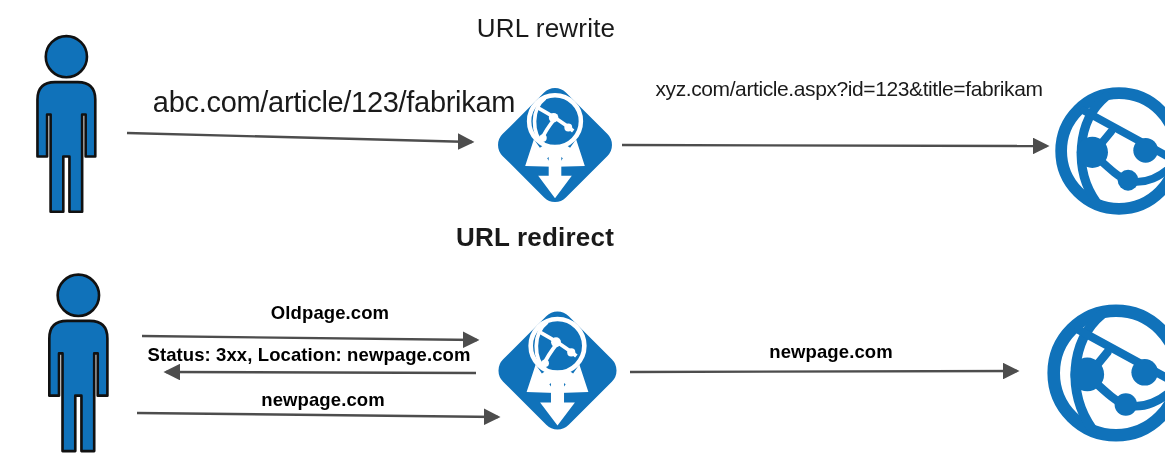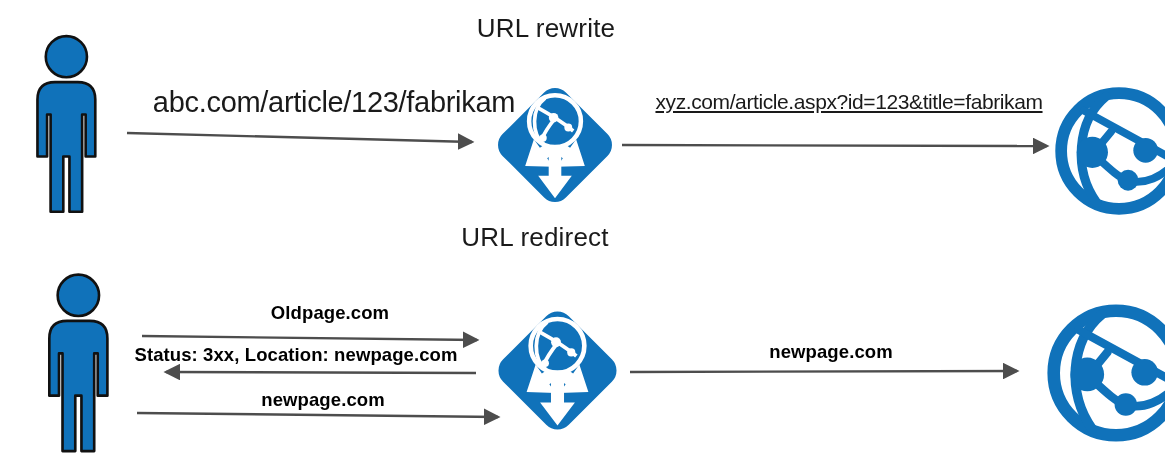--- a/index.html
+++ b/index.html
@@ -73,27 +73,27 @@
     </defs>
     <line class="arrow-line" x1="103" y1="133" x2="448" y2="142" marker-end="url(#ah)"></line>
     <line class="arrow-line" x1="598" y1="145" x2="1023" y2="146" marker-end="url(#ah)"></line>
     <line class="arrow-line" x1="118" y1="336" x2="453" y2="340" marker-end="url(#ah)"></line>
     <line class="arrow-line" x1="452" y1="373" x2="142" y2="372" marker-end="url(#ah)"></line>
     <line class="arrow-line" x1="113" y1="413" x2="474" y2="417" marker-end="url(#ah)"></line>
     <line class="arrow-line" x1="606" y1="372" x2="993" y2="371" marker-end="url(#ah)"></line>
   </svg>
 
   <div class="label section-title" style="left:522px;top:13px;">URL rewrite</div>
-  <div class="label section-title" style="left:511px;top:222px;">URL redirect</div>
+  <div class="label section-title" style="left:511px;top:222px;font-weight:bold;">URL redirect</div>
 
   <div class="label url-light" style="left:310px;top:86px;">abc.com/article/123/fabrikam</div>
-  <div class="label url-light-sm" style="left:825px;top:90px;text-decoration:underline;">xyz.com/article.aspx?id=123&amp;title=fabrikam</div>
+  <div class="label url-light-sm" style="left:825px;top:77px;">xyz.com/article.aspx?id=123&amp;title=fabrikam</div>
 
   <div class="label url-bold" style="left:306px;top:302px;text-align:right;">Oldpage.com</div>
-  <div class="label url-bold" style="left:272px;top:344px;">Status: 3xx, Location: newpage.com</div>
+  <div class="label url-bold" style="left:285px;top:344px;">Status: 3xx, Location: newpage.com</div>
   <div class="label url-bold" style="left:299px;top:389px;">newpage.com</div>
   <div class="label url-bold" style="left:807px;top:341px;">newpage.com</div>
 
   <svg class="abs" style="left:1px;top:33px" width="88" height="184" viewBox="0 0 100 210">
       <use href="#person-shape"></use>
     </svg>
   <svg class="abs" style="left:461px;top:75px" width="140" height="140" viewBox="0 0 100 100">
       <use href="#gateway-shape"></use>
     </svg>
   <svg class="abs" style="left:1030px;top:86px" width="130" height="130" viewBox="0 0 100 100">

